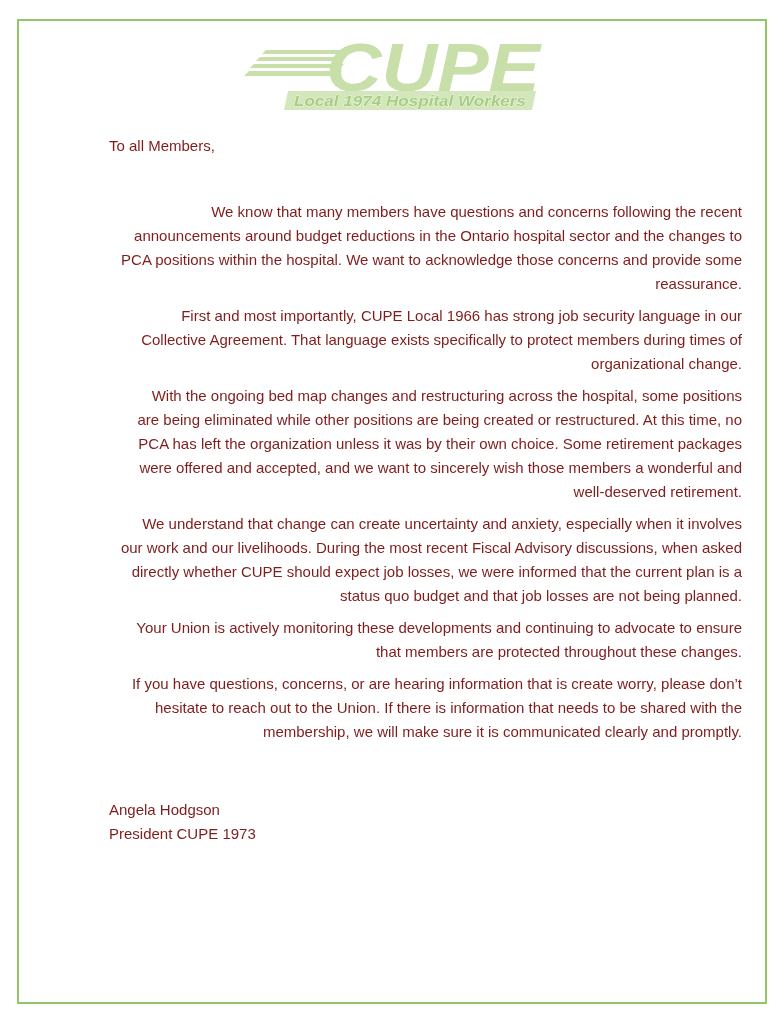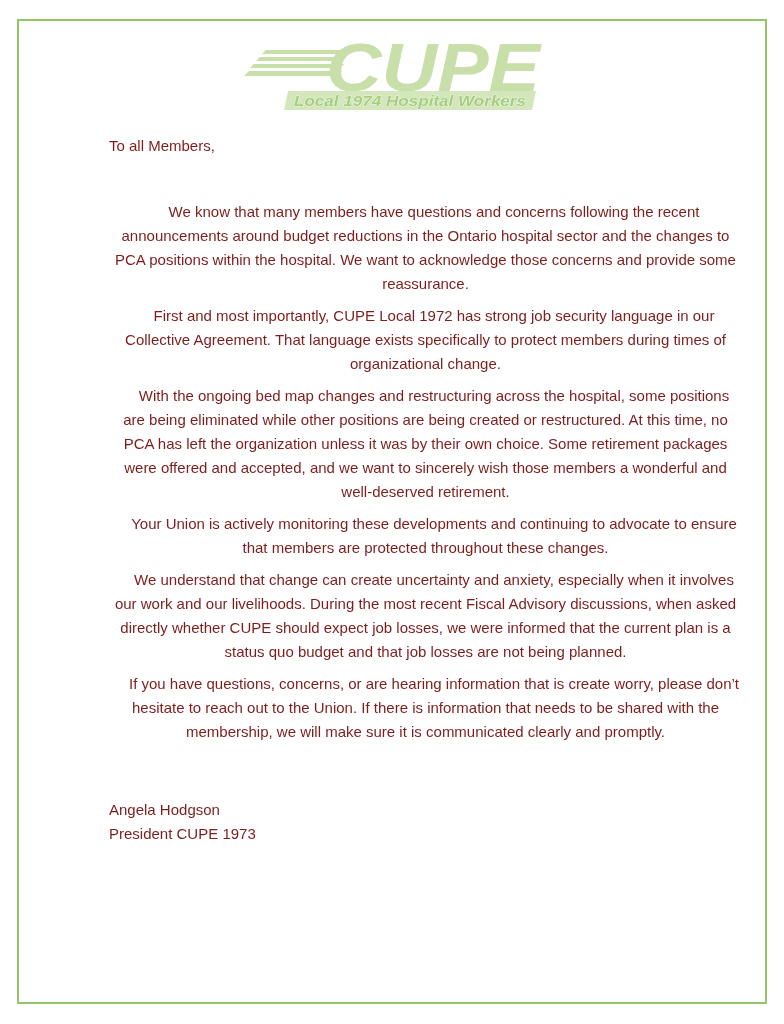--- a/index.html
+++ b/index.html
@@ -33,21 +33,21 @@
     width: 633px;
     font-size: 15px;
     line-height: 24px;
     color: #7f1d1d;
     margin-left: 31px;
   }
   .salutation { margin: 0 0 42px 0; }
   .letter p.para {
     margin: 0 0 8px 0;
     text-indent: 17px;
-    text-align: center;
+    text-align: right;
   }
   .signature { margin-top: 54px; }
   .signature div { line-height: 24px; }
 </style>
 </head>
 <body>
 
 <div class="page">
 
   <div class="page-border"></div>
@@ -63,24 +63,24 @@
       <text x="84" y="51" font-family="'Liberation Sans', sans-serif" font-weight="bold" font-style="italic" font-size="68" fill="#c8dfa9" textLength="214" lengthAdjust="spacingAndGlyphs">CUPE</text>
       <polygon points="46,51 294,51 290,70 42,70" fill="#d4e6bc"></polygon>
       <text x="168" y="66" text-anchor="middle" font-family="'Liberation Sans', sans-serif" font-weight="bold" font-style="italic" font-size="15.5" fill="#a7cd80" stroke="#ffffff" stroke-width="0.6" paint-order="stroke" textLength="232" lengthAdjust="spacingAndGlyphs">Local 1974 Hospital Workers</text>
     </svg>
   </div>
 
   <div class="letter">
     <div class="salutation">To all Members,</div>
 
     <p class="para">We know that many members have questions and concerns following the recent announcements around budget reductions in the Ontario hospital sector and the changes to PCA positions within the hospital. We want to acknowledge those concerns and provide some reassurance.</p>
-    <p class="para">First and most importantly, CUPE Local 1972 has strong job security language in our Collective Agreement. That language exists specifically to protect members during times of organizational change.</p>
+    <p class="para">First and most importantly, CUPE Local 1966 has strong job security language in our Collective Agreement. That language exists specifically to protect members during times of organizational change.</p>
     <p class="para">With the ongoing bed map changes and restructuring across the hospital, some positions are being eliminated while other positions are being created or restructured. At this time, no PCA has left the organization unless it was by their own choice. Some retirement packages were offered and accepted, and we want to sincerely wish those members a wonderful and well-deserved retirement.</p>
+    <p class="para">We understand that change can create uncertainty and anxiety, especially when it involves our work and our livelihoods. During the most recent Fiscal Advisory discussions, when asked directly whether CUPE should expect job losses, we were informed that the current plan is a status quo budget and that job losses are not being planned.</p>
     <p class="para">Your Union is actively monitoring these developments and continuing to advocate to ensure that members are protected throughout these changes.</p>
-    <p class="para">We understand that change can create uncertainty and anxiety, especially when it involves our work and our livelihoods. During the most recent Fiscal Advisory discussions, when asked directly whether CUPE should expect job losses, we were informed that the current plan is a status quo budget and that job losses are not being planned.</p>
     <p class="para">If you have questions, concerns, or are hearing information that is create worry, please don’t hesitate to reach out to the Union. If there is information that needs to be shared with the membership, we will make sure it is communicated clearly and promptly.</p>
 
     <div class="signature">
       <div>Angela Hodgson</div>
       <div>President CUPE 1973</div>
     </div>
   </div>
 
 </div>
 

